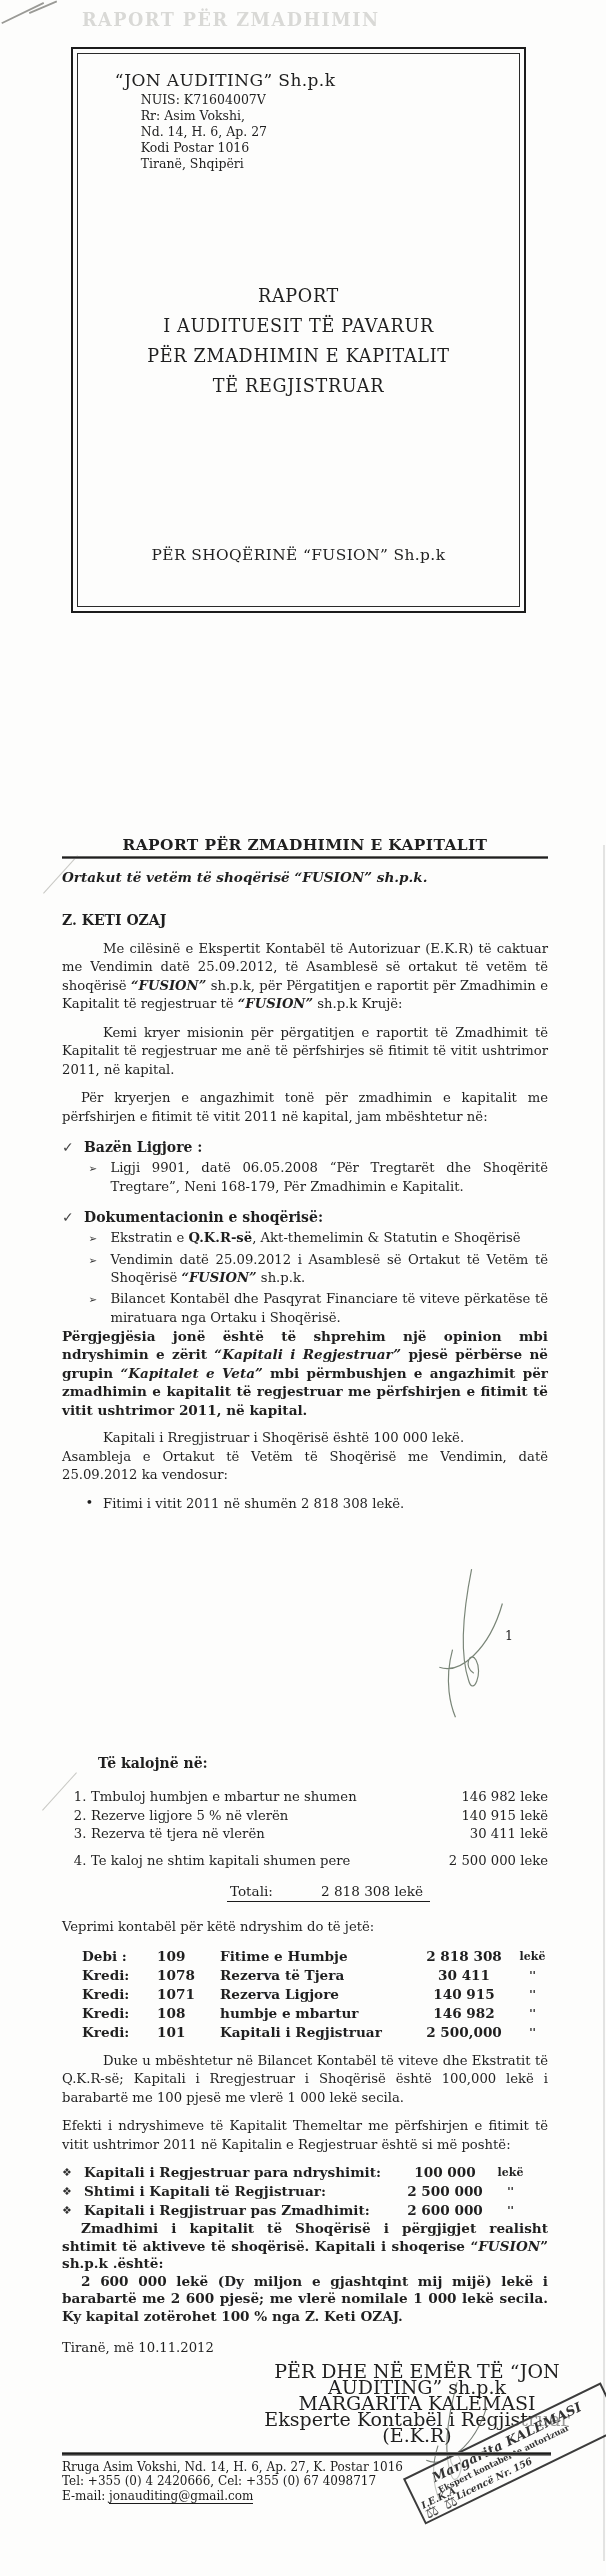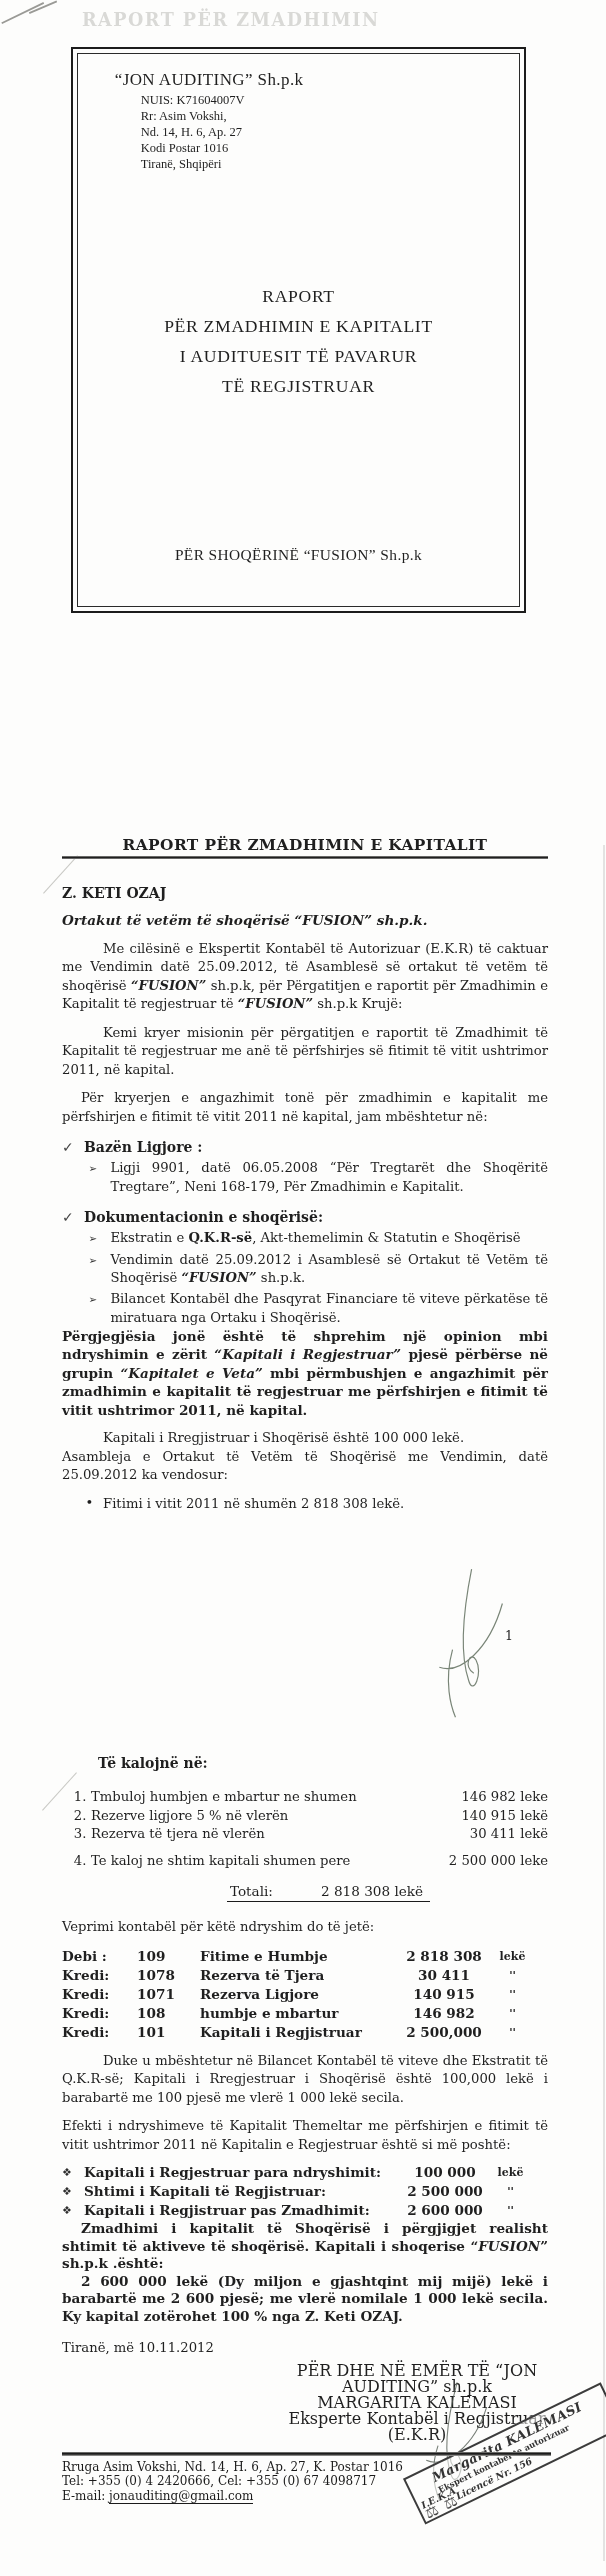--- a/index.html
+++ b/index.html
@@ -13,21 +13,21 @@
 
   
   .clip{position:absolute;left:0;top:0;}
   .fold{position:absolute;width:51px;border-top:1.1px solid #c9c9c5;transform:rotate(-48deg);}
   .fold1{left:35px;top:874px;}
   .fold2{left:34px;top:1791px;}
 
   
   .cover-outer{position:absolute;left:71px;top:47px;width:455px;height:566px;border:2.2px solid #1c1c1c;
                padding:3.7px;box-sizing:border-box;}
-  .cover-inner{border:1.5px solid #2a2a2a;height:100%;box-sizing:border-box;padding-top:16px;font-family:Liberation Serif, serif;}
+  .cover-inner{border:1.5px solid #2a2a2a;height:100%;box-sizing:border-box;padding-top:16px;}
   .firm-name{margin-left:37px;font-size:17px;letter-spacing:0.4px;}
   .firm-details{margin-left:63px;margin-top:2.2px;font-size:12.5px;line-height:16px;}
   .cover-title{margin-top:109px;text-align:center;font-size:17.6px;line-height:30px;letter-spacing:0.7px;}
   .cover-for{margin-top:145px;text-align:center;font-size:15.4px;letter-spacing:0.4px;}
 
   
   .sectionA{position:absolute;left:62px;top:836px;width:486px;}
   .sectionB{position:absolute;left:62px;top:1754px;width:486px;}
   .rp{font-size:13.2px;line-height:18.4px;text-align:justify;margin:0;}
   .mt8{margin-top:5.9px}.mt12{margin-top:8.8px}.mt14{margin-top:10.3px}.mt16{margin-top:11.8px}
@@ -55,32 +55,32 @@
 
   .alloc-h{font-size:14px;font-weight:bold;margin-left:36px;}
   .alloc-row{display:flex;font-size:13.2px;line-height:18.4px;}
   .alloc-row .num{width:29px;padding-left:11.8px;box-sizing:border-box;}
   .alloc-row .txt{flex:1;}
   .alloc-row .amt{width:123px;text-align:right;}
   .total-row{margin-left:165px;display:inline-flex;gap:48px;font-size:13.6px;
              border-bottom:1.8px solid #1c1c1c;padding:0 7.3px 2.2px 2.9px;}
 
   .jr{display:grid;grid-template-columns:75px 63px 197px 94px 43px;font-weight:bold;
-      font-size:13.6px;line-height:19px;}
+      font-size:13.6px;line-height:19px;margin-left:20px;}
   .jr .amt{text-align:center;}
   .jr .unit{text-align:center;font-size:11px;}
 
   .er{display:grid;grid-template-columns:22px 314px 94px 37px;font-weight:bold;font-size:13.6px;line-height:19px;}
   .er .dm{font-family:"DejaVu Sans",sans-serif;font-size:11px;color:#2e2e2e;}
   .er .amt{text-align:center;}
   .er .unit{text-align:center;font-size:11px;}
 
   .bold-just{font-weight:bold;font-size:13.6px;line-height:17.6px;text-align:justify;margin:0;}
   .place-date{font-size:13.2px;}
-  .closing{margin-left:197px;width:316px;text-align:center;font-size:16px;line-height:16px;}
+  .closing{margin-left:197px;width:316px;text-align:center;font-size:19px;line-height:16px;}
 
   .sig2{position:absolute;left:413px;top:2378px;}
   .stamp{position:absolute;left:403px;top:2428px;width:185px;transform:rotate(-26deg);
          border:2.2px solid #3c3c3c;padding:2.9px 5.9px 4.4px 25px;color:#333;background:rgba(253,253,252,.55);}
   .stamp .org{position:absolute;left:2.9px;top:25px;font-size:9.5px;font-weight:bold;font-style:italic;}
   .stamp .nm{font-size:13px;font-weight:bold;font-style:italic;letter-spacing:0.4px;white-space:nowrap;}
   .stamp .tt{font-size:8.4px;font-weight:bold;margin-top:1.5px;}
   .stamp .lic{font-size:9.5px;font-weight:bold;font-style:italic;margin-top:2.2px;margin-left:13.2px;}
   .stamp .scales{position:absolute;left:2.9px;bottom:-1.5px;font-size:14.7px;letter-spacing:1.5px;
                  font-family:"DejaVu Sans",sans-serif;color:#4a4a4a;}
@@ -108,34 +108,34 @@
       <div class="firm-name">“JON AUDITING” Sh.p.k</div>
       <div class="firm-details">
         <div>NUIS: K71604007V</div>
         <div>Rr: Asim Vokshi,</div>
         <div>Nd. 14, H. 6, Ap. 27</div>
         <div>Kodi Postar 1016</div>
         <div>Tiranë, Shqipëri</div>
       </div>
       <div class="cover-title">
         <div>RAPORT</div>
+        <div>I AUDITUESIT TË PAVARUR</div>
         <div>PËR ZMADHIMIN E KAPITALIT</div>
-        <div>I AUDITUESIT TË PAVARUR</div>
         <div>TË REGJISTRUAR</div>
       </div>
       <div class="cover-for">PËR SHOQËRINË “FUSION” Sh.p.k</div>
     </div>
   </div>
 
   <div class="sectionA">
     <h2 class="rep-heading">RAPORT PËR ZMADHIMIN E KAPITALIT</h2>
     <div class="rule"></div>
 
+    <p class="rp mt12 salutation bi">Ortakut të vetëm të shoqërisë “FUSION” sh.p.k.</p>
     <p class="rp mt34 addressee">Z. KETI OZAJ</p>
-    <p class="rp mt12 salutation bi">Ortakut të vetëm të shoqërisë “FUSION” sh.p.k.</p>
 
     <p class="rp mt14 ind"><span>Me cilësinë e Ekspertit Kontabël të Autorizuar (E.K.R) të caktuar me Vendimin datë 25.09.2012, të Asamblesë së ortakut të vetëm  të shoqërisë </span><span class="bi">“FUSION”</span><span> sh.p.k, për Përgatitjen e raportit për Zmadhimin e Kapitalit të regjestruar të </span><span class="bi">“FUSION”</span><span> sh.p.k Krujë:</span></p>
 
     <p class="rp mt14 ind">Kemi kryer misionin për përgatitjen e raportit të Zmadhimit të Kapitalit të regjestruar me anë të përfshirjes së fitimit të vitit ushtrimor 2011, në kapital.</p>
 
     <p class="rp mt14 ind-sm">Për kryerjen e angazhimit tonë për zmadhimin e kapitalit me përfshirjen e fitimit të vitit 2011 në kapital, jam mbështetur në:</p>
 
     <p class="rp mt16 check-row"><span class="chk">✓</span><span>Bazën Ligjore :</span></p>
 
     <div class="tri-item mt14" style="margin-left:22px;"><span class="m">➢</span><span>Ligji 9901, datë 06.05.2008 “Për Tregtarët dhe Shoqëritë Tregtare”, Neni 168-179, Për Zmadhimin e Kapitalit.</span></div>

